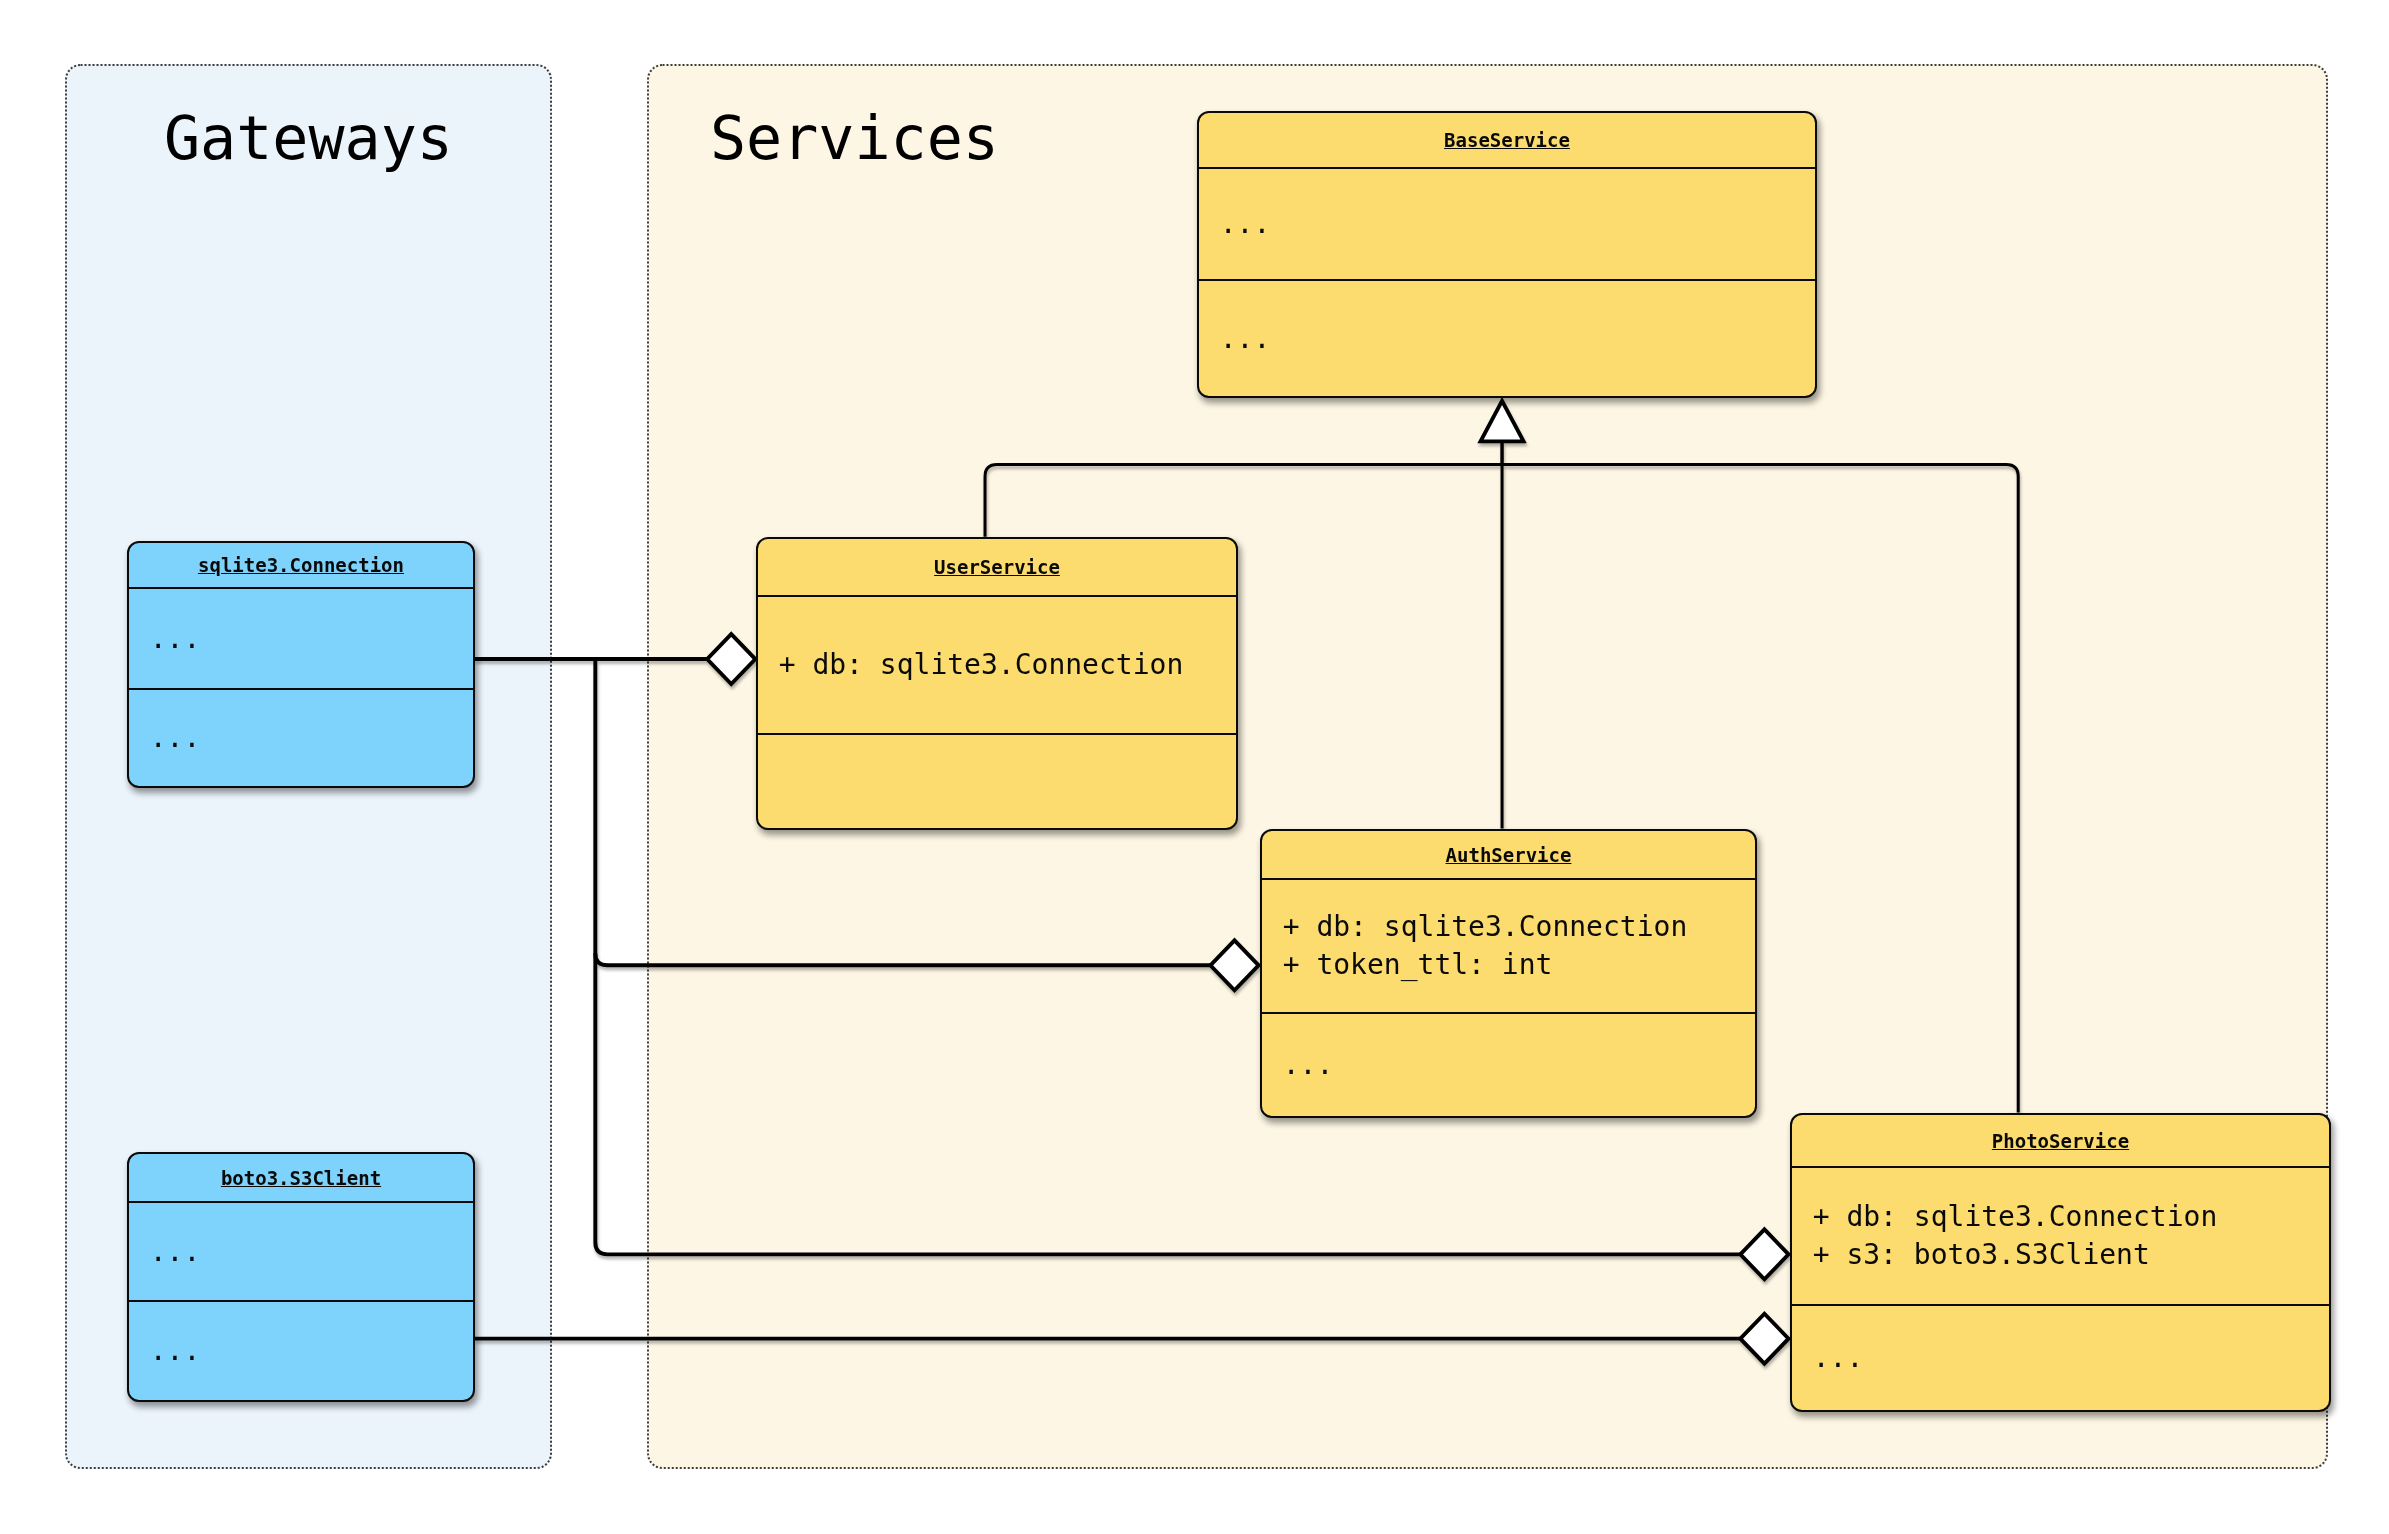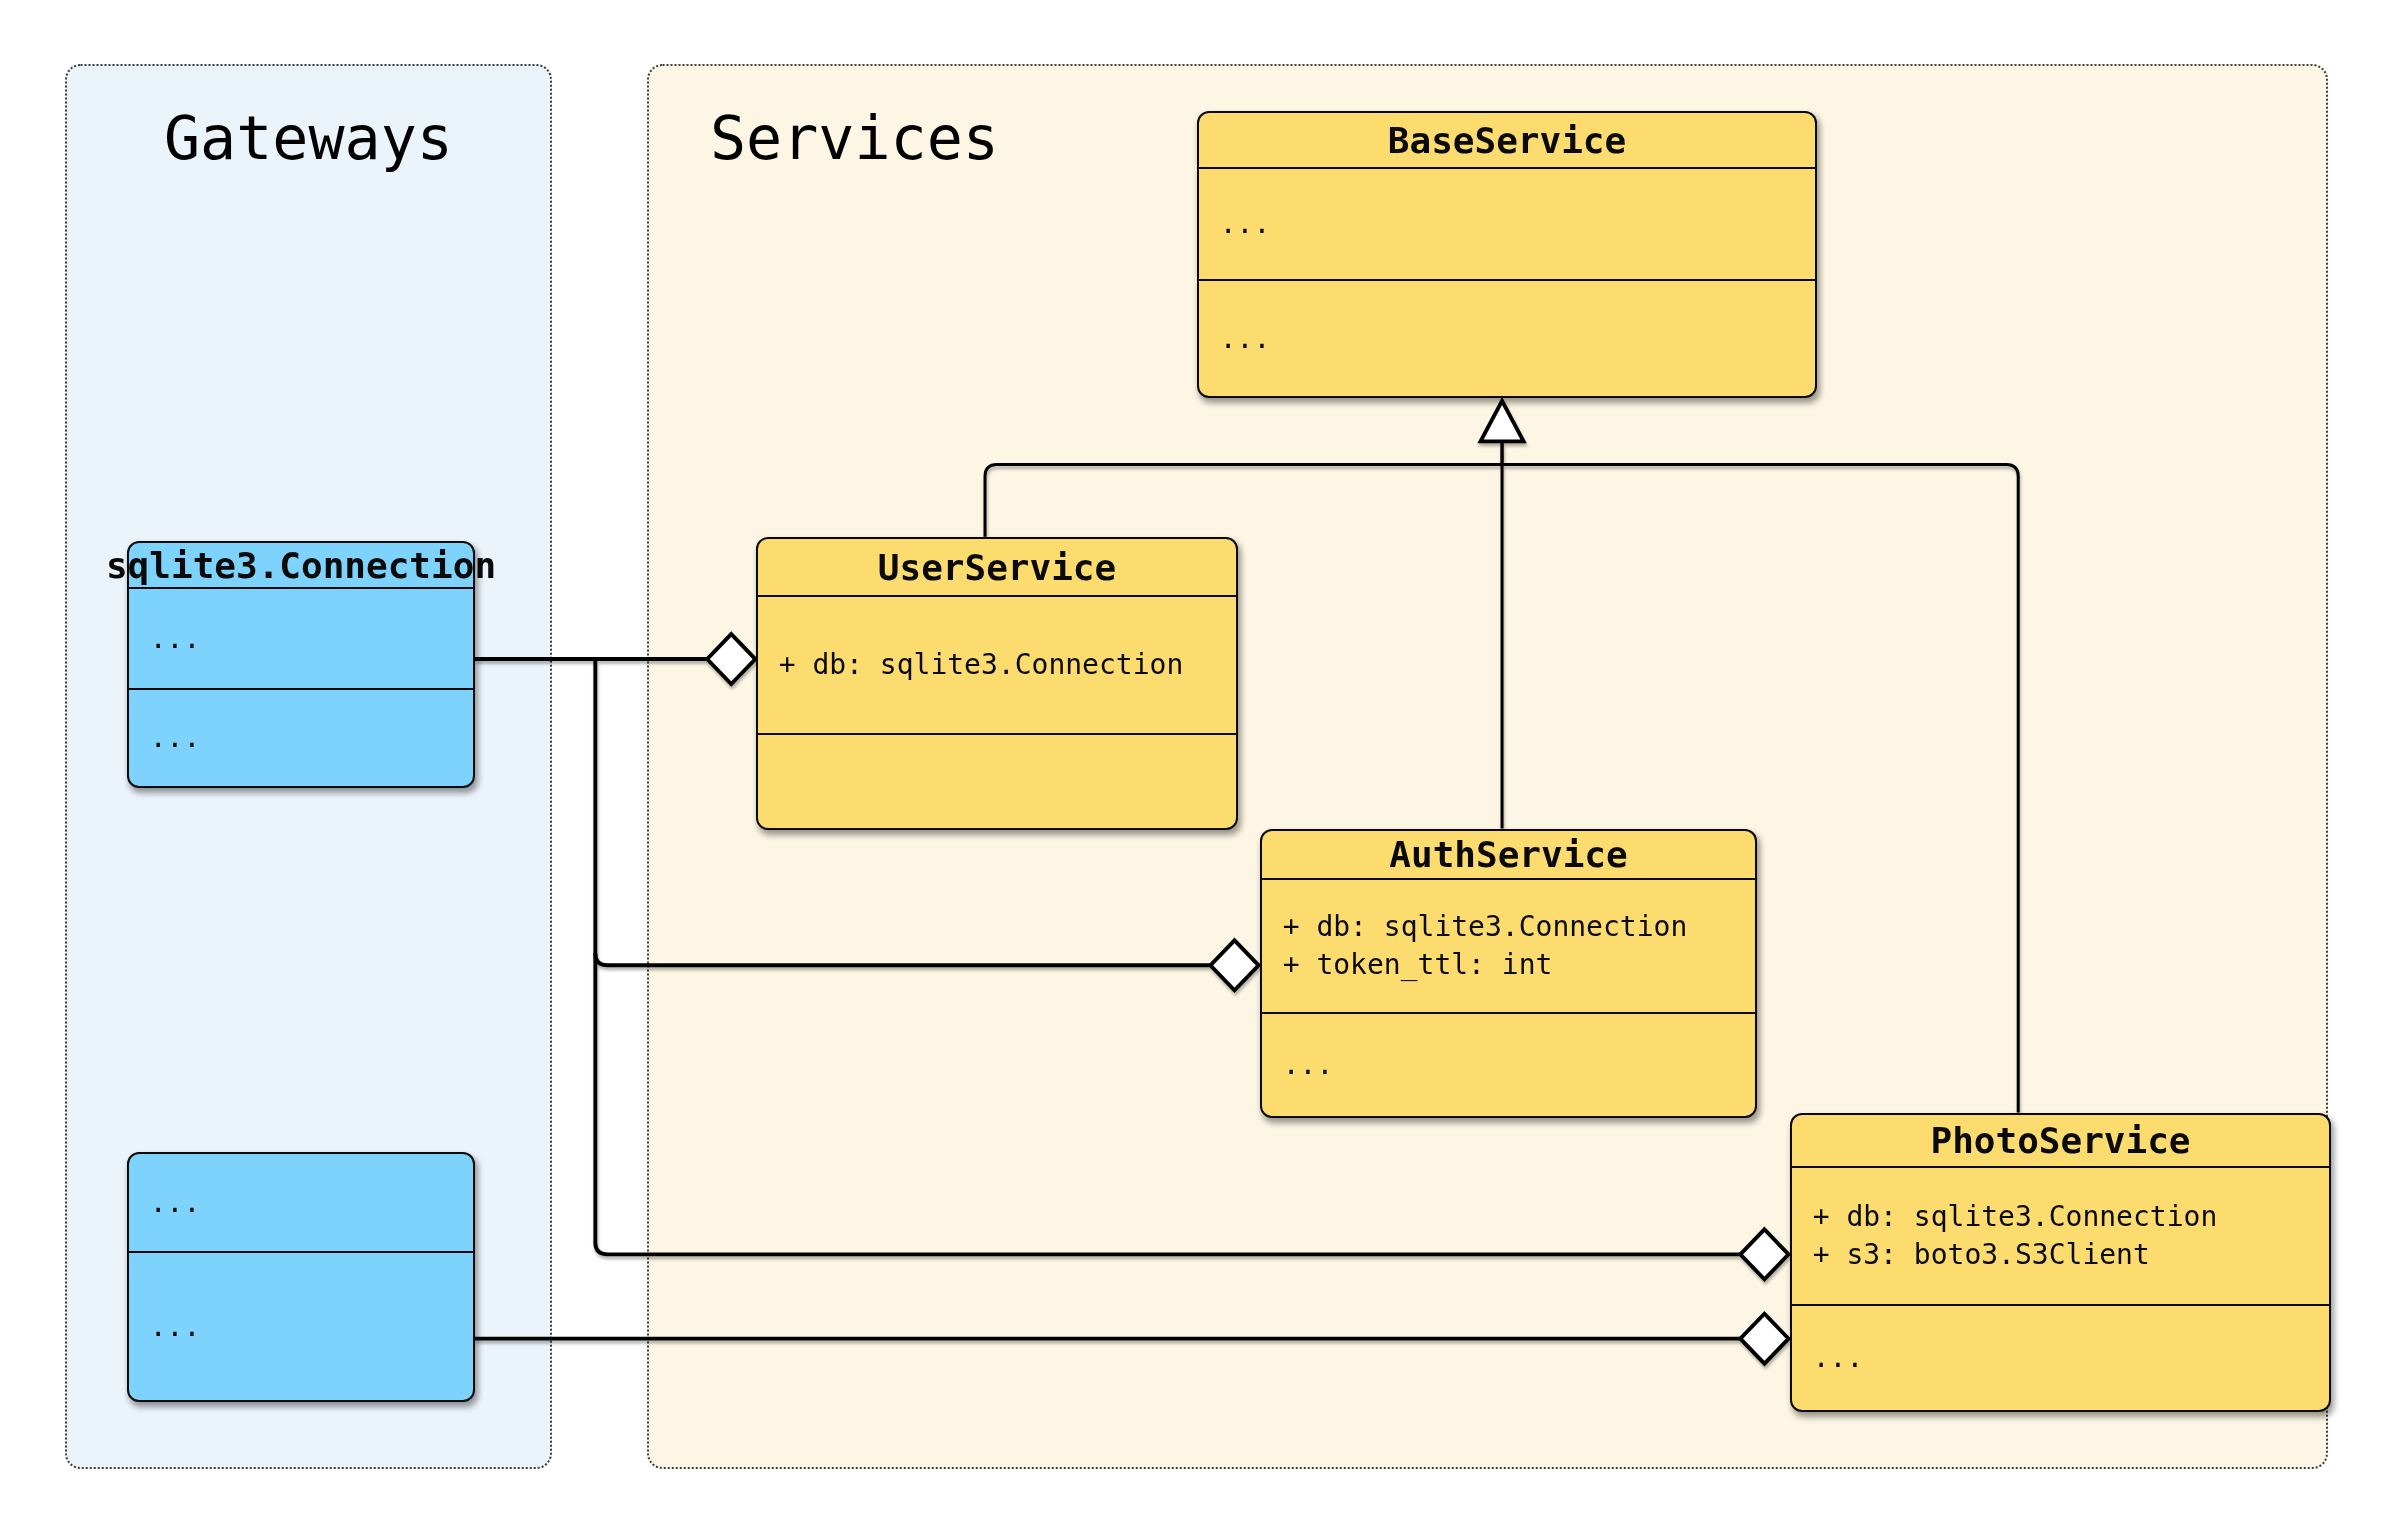--- a/index.html
+++ b/index.html
@@ -65,23 +65,24 @@
   .uml-box.gateway { background: #7dd3fc; }
   .uml-box.service { background: #FCDC6E; }
 
   .uml-header {
     flex: 0 0 auto;
     border-bottom: 2.6px solid #0a0a0a;
     box-sizing: border-box;
     display: flex;
     align-items: center;
     justify-content: center;
-    font-size: 36px;
+    font-size: 19px;
     font-weight: bold;
     color: #0a0a0a;
+    text-decoration: underline;
   }
   .uml-attrs {
     flex: 0 0 auto;
     border-bottom: 2.6px solid #0a0a0a;
     box-sizing: border-box;
     display: flex;
     flex-direction: column;
     justify-content: center;
     align-items: flex-start;
     padding-left: 20.7px;
@@ -166,20 +167,21 @@
     <div class="uml-header">sqlite3.Connection</div>
     <div class="uml-attrs">
       <div class="uml-line">...</div>
     </div>
     <div class="uml-methods">
       <div class="uml-line">...</div>
     </div>
   </div>
 
   <div class="uml-box gateway" id="box-boto3">
+    <div class="uml-header">boto3.S3Client</div>
     <div class="uml-attrs">
       <div class="uml-line">...</div>
     </div>
     <div class="uml-methods">
       <div class="uml-line">...</div>
     </div>
   </div>
 
   <div class="uml-box service" id="box-base">
     <div class="uml-header">BaseService</div>

